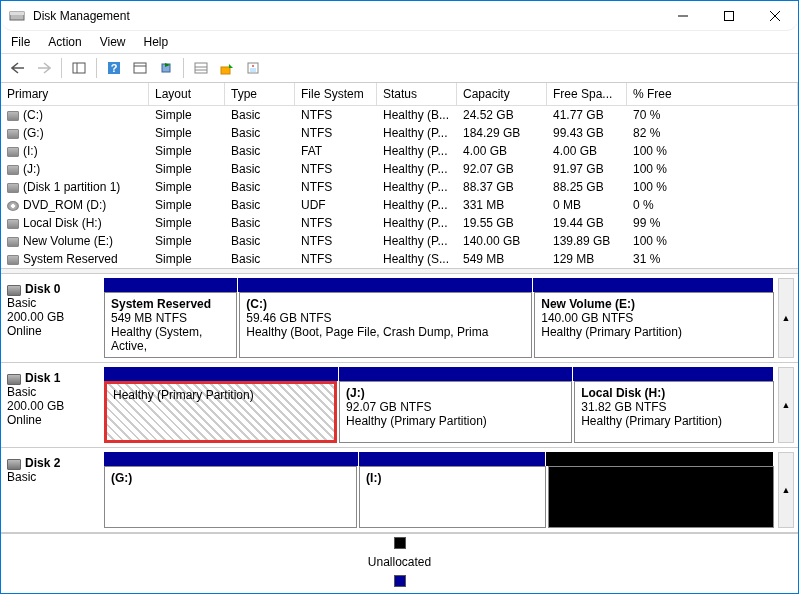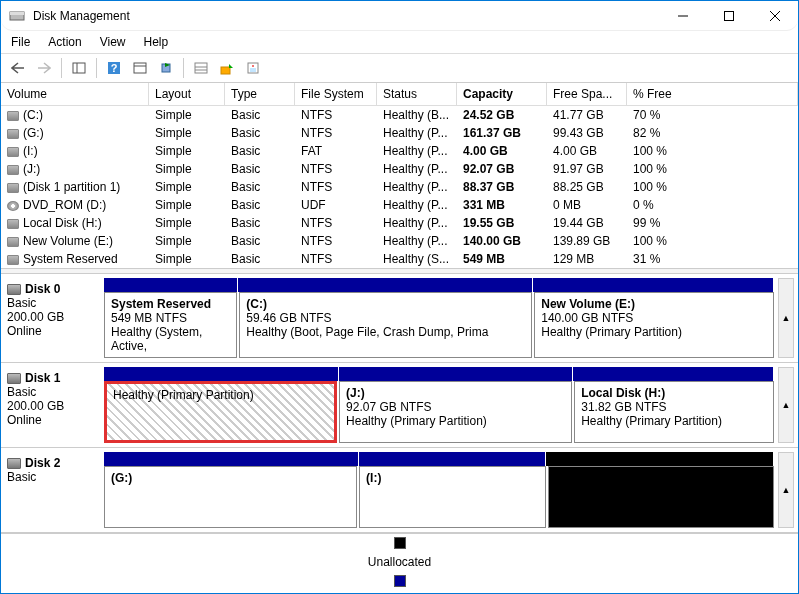--- a/index.html
+++ b/index.html
@@ -20,30 +20,30 @@
 .tdiv { width:1px; height:20px; background:#ccc; margin:0 2px; }
 
 .vol-table { width:100%; }
 .vol-header { display:flex; border-bottom:1px solid #ddd; background:#fff; }
 .vol-header .col { padding:4px 6px; border-right:1px solid #ddd; }
 .vol-header .col:last-child { border-right:1px solid #ddd; flex:1; }
 .vol-rows { }
 .vol-row { display:flex; padding:1px 0; }
 .vol-row .col { padding:1px 6px; white-space:nowrap; overflow:hidden; text-overflow:ellipsis; }
 .col.c0{width:148px;} .col.c1{width:76px;} .col.c2{width:70px;} .col.c3{width:82px;}
-.col.c4{width:80px;} .col.c5{width:90px;font-weight:bold;} .col.c6{width:80px;} .col.c7{width:54px; border-right:none;}
+.col.c4{width:80px;} .col.c5{width:90px;} .col.c6{width:80px;} .col.c7{width:54px; border-right:none;}
 .vicon { display:inline-block; width:12px; height:10px; margin-right:4px; vertical-align:middle; background:linear-gradient(#bbb,#888); border:1px solid #888; border-radius:1px; }
 .vicon.disc { border-radius:50%; background:radial-gradient(circle,#fff 25%,#bbb 30%,#888); }
 
 .split { height:6px; border-top:1px solid #ccc; border-bottom:1px solid #ccc; background:#f4f4f4; }
 
 .graphical { overflow:auto; }
 .disk-row { display:flex; border-bottom:1px solid #ccc; padding:4px; gap:4px; }
 .disk-info { width:95px; padding:4px 2px; }
-.disk-info .dname { font-weight:bold; display:flex; align-items:center; gap:4px; }
+.disk-info .dname { font-weight:bold; display:flex; align-items:flex-end; gap:4px; }
 .dicon { display:inline-block; width:14px; height:11px; background:linear-gradient(#bbb,#777); border:1px solid #666; border-radius:1px; }
 .part-container { flex:1; display:flex; flex-direction:column; }
 .strip { height:14px; background:#000080; display:flex; }
 .strip-seg { height:100%; border-right:1px solid #fff; }
 .strip-seg.primary{ background:#000099; }
 .strip-seg.unalloc{ background:#000; }
 .parts { display:flex; flex:1; }
 .part { border:1px solid #888; padding:4px 6px; margin-right:2px; min-height:62px; }
 .part:last-child{margin-right:0;}
 .part .pname { font-weight:bold; }
@@ -149,21 +149,21 @@
         <rect x="2" y="1" width="10" height="10" fill="#fff" stroke="#888"></rect>
         <circle cx="7" cy="4" r="1" fill="#e44"></circle>
         <line x1="4" y1="7" x2="10" y2="7" stroke="#8cf"></line>
         <line x1="4" y1="9" x2="10" y2="9" stroke="#8cf"></line>
       </svg>
     </div>
 </div>
 
 <div class="vol-table">
   <div class="vol-header">
-    <div class="col c0">Volume</div>
+    <div class="col c0">Primary</div>
     <div class="col c1">Layout</div>
     <div class="col c2">Type</div>
     <div class="col c3">File System</div>
     <div class="col c4">Status</div>
     <div class="col c5">Capacity</div>
     <div class="col c6">Free Spa...</div>
     <div class="col c7">% Free</div>
     <div class="col" style="flex:1"></div>
   </div>
   <div class="vol-rows" id="vol-rows">
@@ -176,21 +176,21 @@
         <div class="col c5">24.52 GB</div>
         <div class="col c6">41.77 GB</div>
         <div class="col c7">70 %</div>
       </div>
       <div class="vol-row">
         <div class="col c0"><span class="vicon "></span><span>(G:)</span></div>
         <div class="col c1">Simple</div>
         <div class="col c2">Basic</div>
         <div class="col c3">NTFS</div>
         <div class="col c4">Healthy (P...</div>
-        <div class="col c5">161.37 GB</div>
+        <div class="col c5">184.29 GB</div>
         <div class="col c6">99.43 GB</div>
         <div class="col c7">82 %</div>
       </div>
       <div class="vol-row">
         <div class="col c0"><span class="vicon "></span><span>(I:)</span></div>
         <div class="col c1">Simple</div>
         <div class="col c2">Basic</div>
         <div class="col c3">FAT</div>
         <div class="col c4">Healthy (P...</div>
         <div class="col c5">4.00 GB</div>

